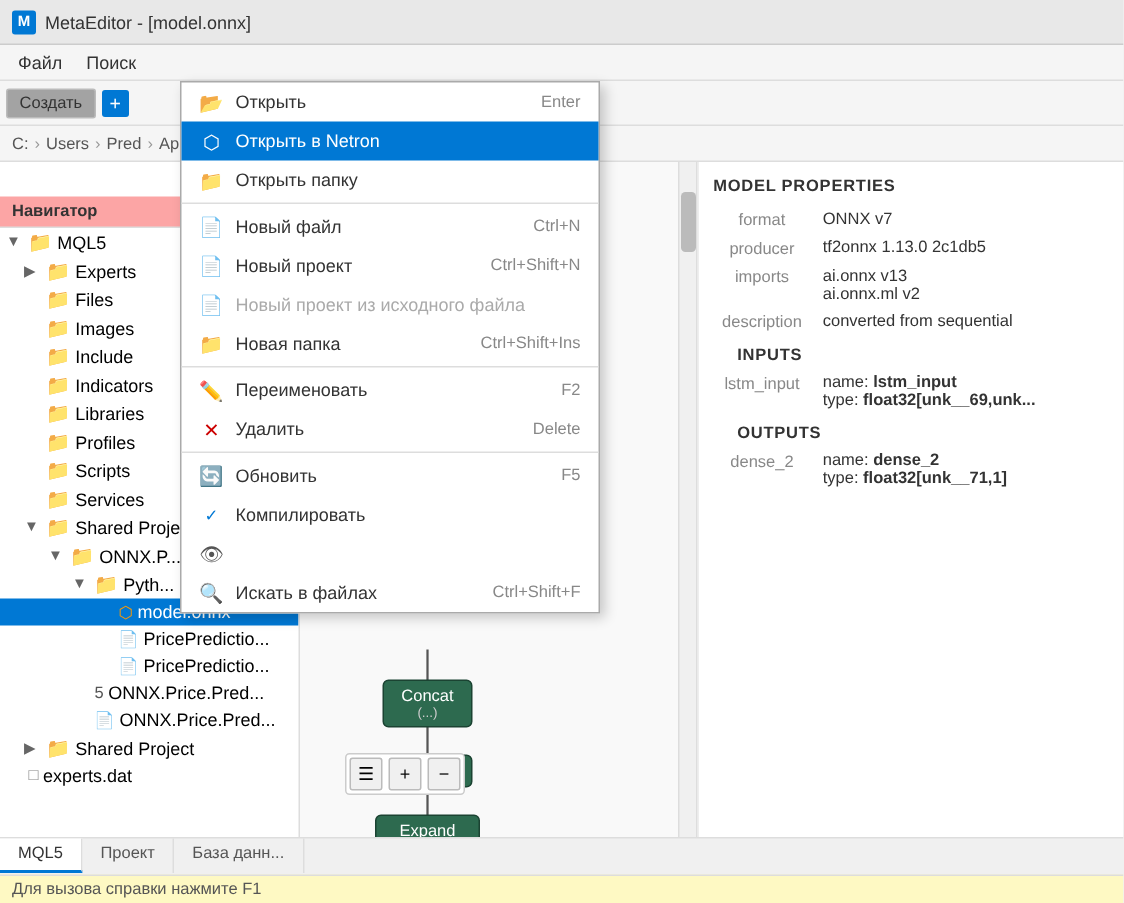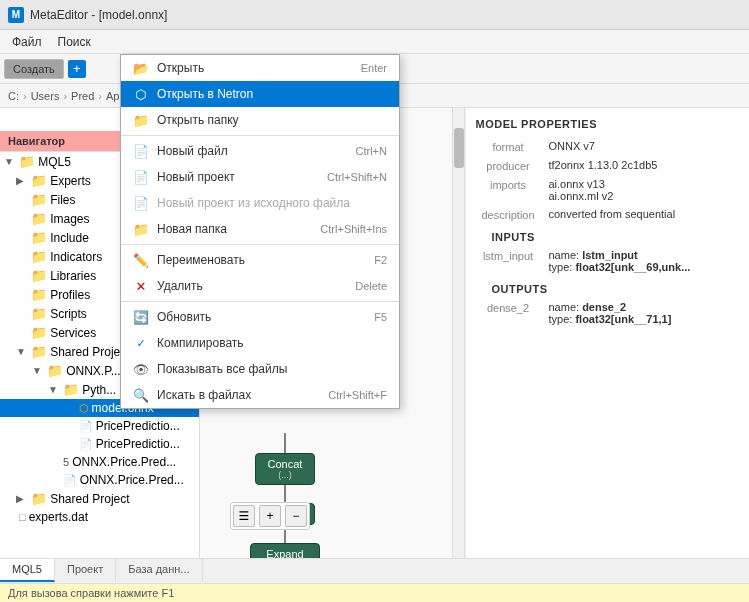--- a/index.html
+++ b/index.html
@@ -636,21 +636,20 @@
   </div>
 
   <div class="ctx-item">
     <span class="ctx-icon check-mark">✓</span>
     <span class="ctx-label">Компилировать</span>
     <span class="shortcut"></span>
   </div>
 
   <div class="ctx-item">
     <span class="ctx-icon" style="color:#555;">👁</span>
-    <span class="ctx-label">Показывать все файлы</span>
     <span class="shortcut"></span>
   </div>
 
   <div class="ctx-item">
     <span class="ctx-icon" style="color:#555;">🔍</span>
     <span class="ctx-label">Искать в файлах</span>
     <span class="shortcut">Ctrl+Shift+F</span>
   </div>
 </div>
 

